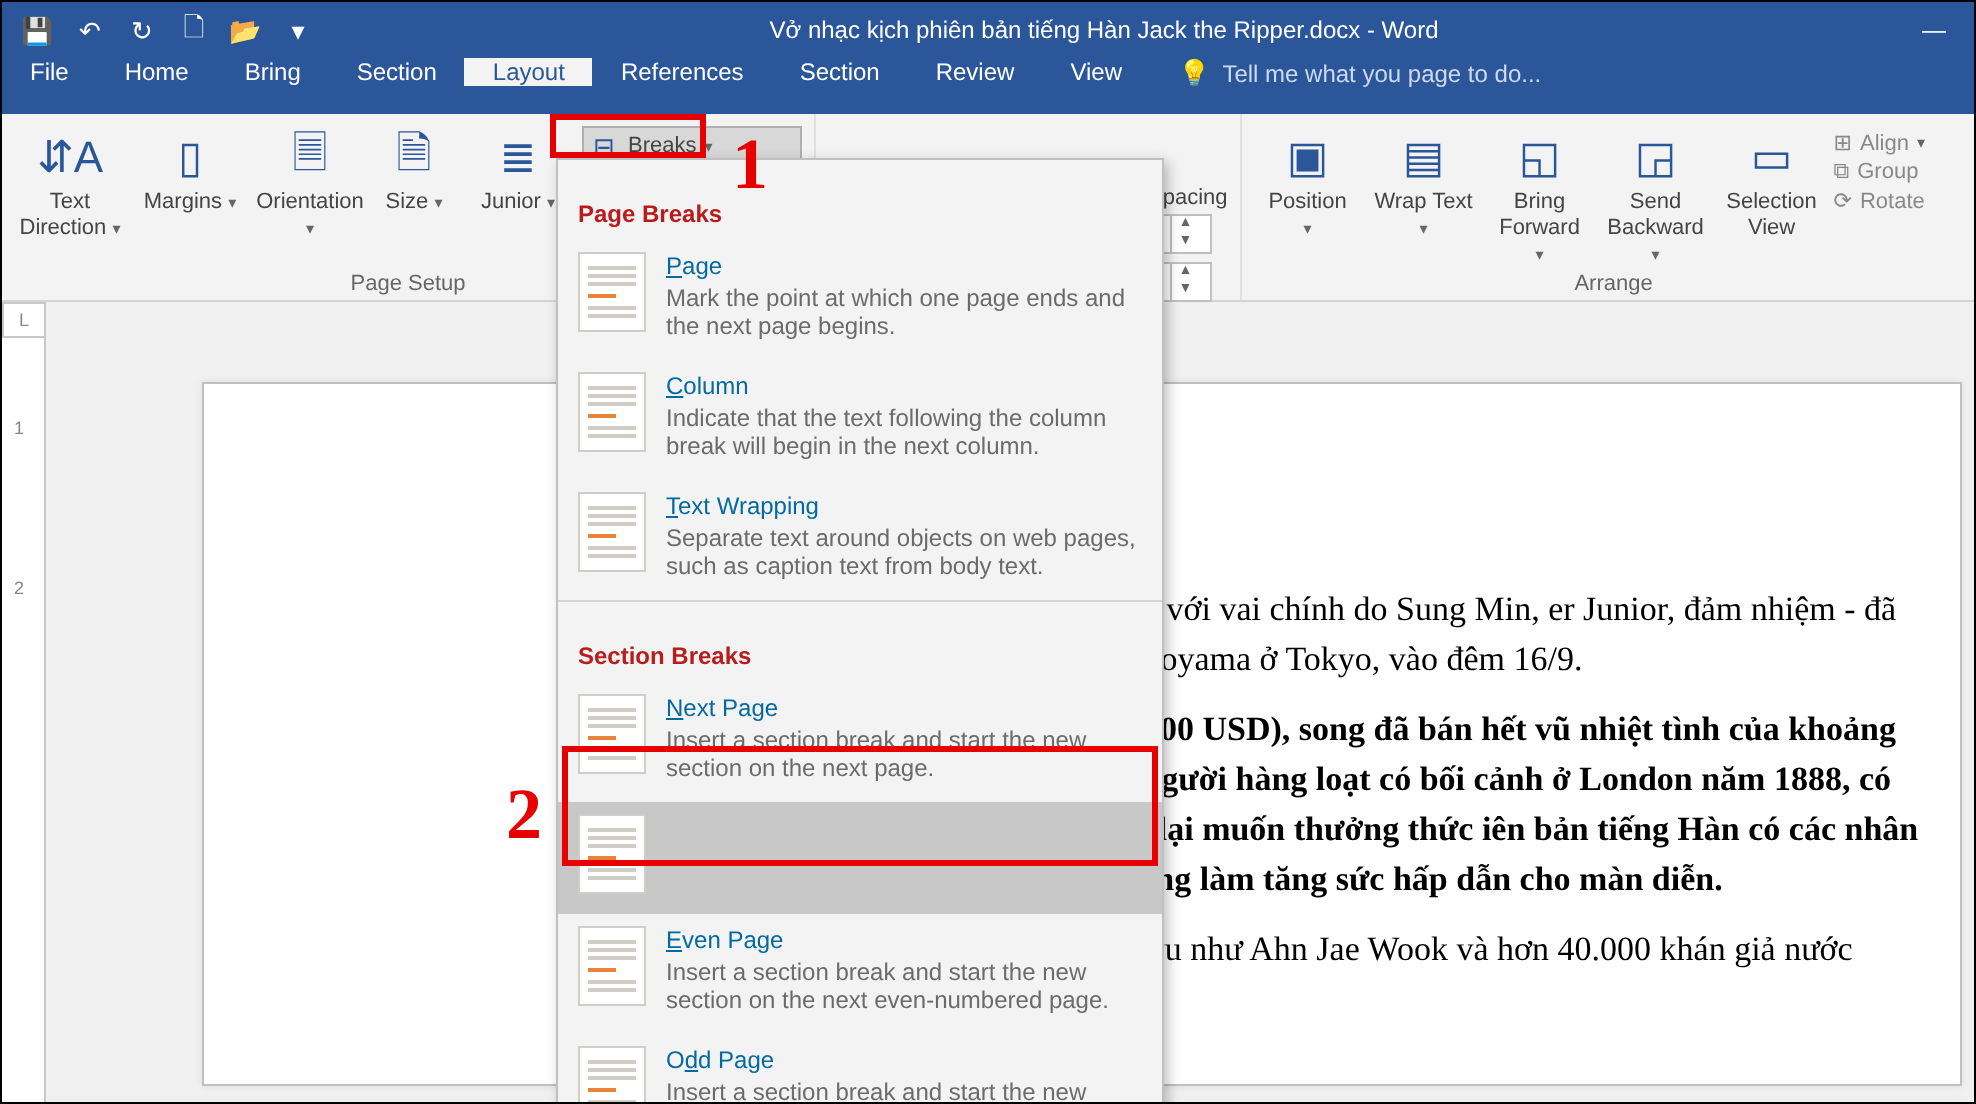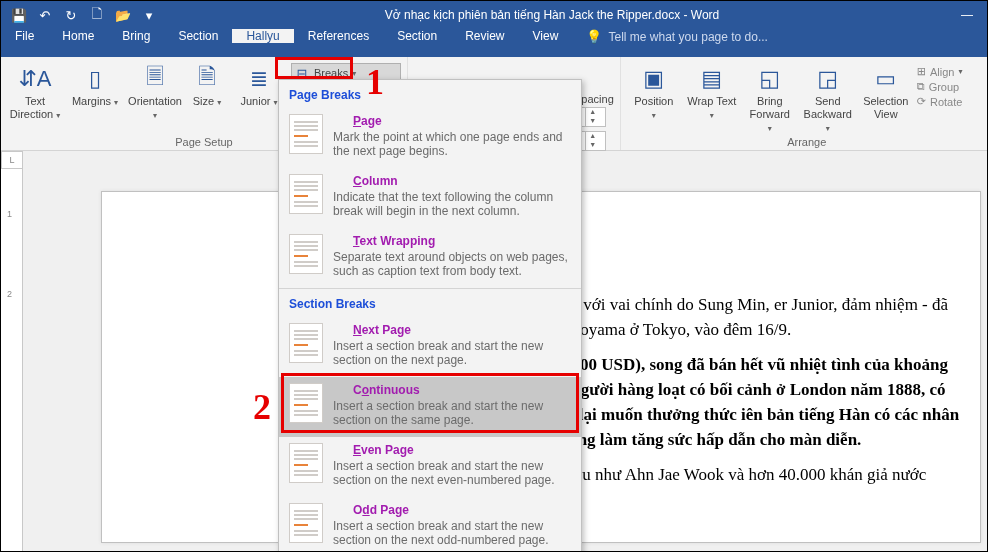--- a/index.html
+++ b/index.html
@@ -45,30 +45,30 @@
 .arrange-small .asbtn { display: flex; align-items: center; gap: 4px; cursor: default; }
 .arrange-small .sicon { color: #888; }
 
 
 .breaks-hotbox { position: absolute; left: 274px; top: 56px; width: 78px; height: 22px; border: 3px solid #e60000; z-index: 30; }
 .anno1 { position: absolute; left: 365px; top: 60px; color: #e60000; font-size: 36px; font-weight: bold; font-family: "Times New Roman", serif; z-index: 30; }
 .anno2 { position: absolute; left: 252px; top: 385px; color: #e60000; font-size: 36px; font-weight: bold; font-family: "Times New Roman", serif; z-index: 30; }
 
 
 .dropdown { position: absolute; left: 277px; top: 78px; width: 304px; background: #f3f3f3; border: 1px solid #c0c0c0; box-shadow: 2px 2px 6px rgba(0,0,0,.25); z-index: 20; }
-.dd-section-title { font-size: 12px; font-weight: bold; color: #1d4ed8; padding: 8px 10px 6px 10px; }
+.dd-section-title { font-size: 12px; font-weight: bold; color: #b91c1c; padding: 8px 10px 6px 10px; margin-top: 12px; }
 .dd-item { display: flex; gap: 10px; padding: 6px 10px 10px 10px; cursor: pointer; }
 .dd-item.hover { background: #c8c8c8; }
 .dd-icon { width: 34px; height: 40px; background: #fff; border: 1px solid #d0ccc8; position: relative; flex-shrink: 0; }
 .dd-icon::before, .dd-icon::after { content: ""; position: absolute; left: 4px; right: 4px; height: 2px; background: #d0ccc8; }
 .dd-icon::before { top: 6px; box-shadow: 0 4px 0 #d0ccc8, 0 8px 0 #d0ccc8; }
 .dd-icon::after { bottom: 6px; box-shadow: 0 -4px 0 #d0ccc8; }
 .dd-icon .accent { position: absolute; left: 4px; right: 14px; top: 20px; height: 2px; background: #e8833a; }
 .dd-text { font-size: 12px; color: #444; }
-.dd-text .t { font-weight: bold; color: #a21caf; margin-left: 20px; }
+.dd-text .t { font-weight: normal; color: #0369a1; }
 .dd-text .t u { text-decoration: underline; }
 .dd-text .d { color: #6b6b6b; line-height: 14px; margin-top: 2px; }
 .dd-sep { height: 1px; background: #d4d4d4; margin: 0; }
 .cont-hotbox { position: absolute; left: 280px; top: 372px; width: 298px; height: 60px; border: 3px solid #e60000; z-index: 30; }
 
 
 .workarea { position: absolute; left: 0; top: 150px; right: 0; bottom: 0; background: #f0f0f0; }
 .ruler-corner { position: absolute; left: 0; top: 0; width: 22px; height: 18px; background: #fff; border: 1px solid #c8c8c8; font-size: 9px; color: #888; text-align: center; line-height: 16px; }
 .vruler { position: absolute; left: 0; top: 18px; bottom: 0; width: 22px; background: #fff; border-right: 1px solid #c8c8c8; }
 .vruler .tick { position: absolute; left: 6px; font-size: 9px; color: #888; }
@@ -90,21 +90,21 @@
   </div>
   <div class="title-text">Vở nhạc kịch phiên bản tiếng Hàn Jack the Ripper.docx - Word</div>
   <div class="minbtn">—</div>
 </div>
 
 <div class="tabs">
   <div class="tab">File</div>
   <div class="tab">Home</div>
   <div class="tab">Bring</div>
   <div class="tab">Section</div>
-  <div class="tab active">Hallyu</div>
+  <div class="tab active">Layout</div>
   <div class="tab">References</div>
   <div class="tab">Section</div>
   <div class="tab">Review</div>
   <div class="tab">View</div>
   <div class="tellme">
     <span class="bulb">💡</span>
     <span>Tell me what you page to do...</span>
   </div>
 </div>
 
@@ -260,24 +260,20 @@
       </div>
     <div class="dd-text">
         <div class="t"><u>N</u>ext Page</div>
         <div class="d">Insert a section break and start the new section on the next page.</div>
       </div>
   </div>
   <div class="dd-item hover">
     <div class="dd-icon">
         <div class="accent"></div>
       </div>
-    <div class="dd-text">
-        <div class="t">C<u>o</u>ntinuous</div>
-        <div class="d">Insert a section break and start the new section on the same page.</div>
-      </div>
   </div>
   <div class="dd-item">
     <div class="dd-icon">
         <div class="accent"></div>
       </div>
     <div class="dd-text">
         <div class="t"><u>E</u>ven Page</div>
         <div class="d">Insert a section break and start the new section on the next even-numbered page.</div>
       </div>
   </div>

